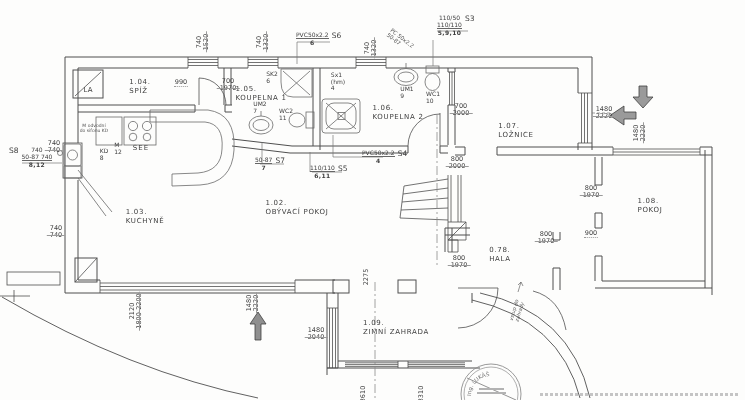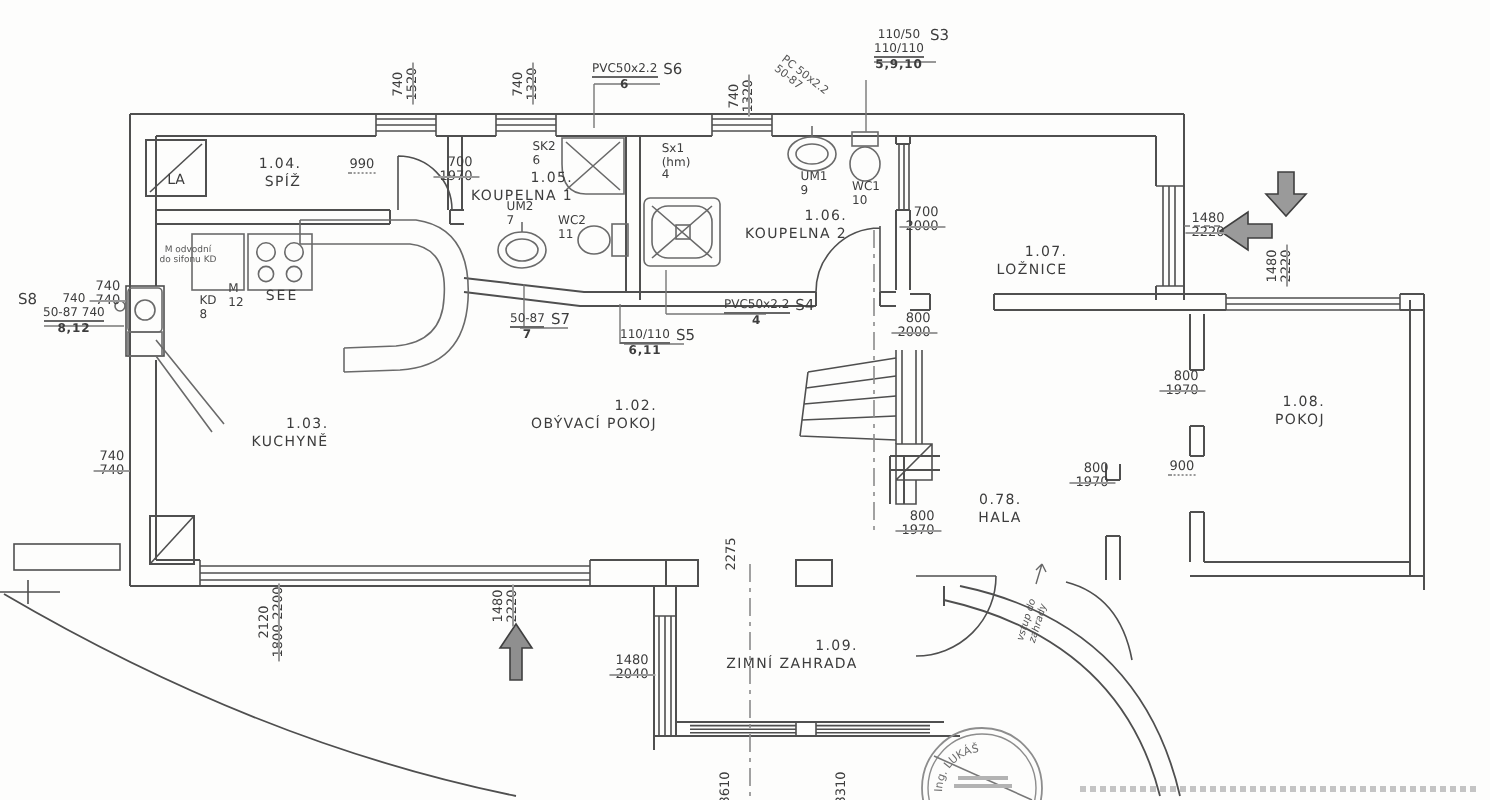--- a/index.html
+++ b/index.html
@@ -1,27 +1,27 @@
 <!DOCTYPE html>
 <html><head>
 <meta charset="utf-8">
 <style>
   html,body{margin:0;padding:0;background:#fff;}
   #stage{position:relative;width:745px;height:400px;background:#fdfdfc;overflow:hidden;
          font-family:"DejaVu Sans",sans-serif;color:#3d3d3d;}
   svg{position:absolute;left:0;top:0;}
   .lbl{position:absolute;white-space:nowrap;color:#3d3d3d;}
-  .dim{font-size:6.5px;line-height:7px;text-align:right;transform:translateX(-50%);}
+  .dim{font-size:6.5px;line-height:7px;text-align:center;transform:translateX(-50%);}
   .dim .a,.dim .b{display:block;padding:0 1px;position:relative;}
   .dim .b::after{content:"";position:absolute;left:-2px;right:-2px;top:48%;border-top:1px solid #9a9a9a;}
   .udot{border-bottom:1px dotted #999;}
   .vdim{font-size:6.5px;line-height:7px;text-align:center;transform:translate(-50%,-50%) rotate(-90deg);}
   .vdim .a,.vdim .b{display:block;position:relative;}
   .vdim .b::after{content:"";position:absolute;left:-2px;right:-2px;top:48%;border-top:1px solid #9a9a9a;}
-  .room{font-size:7px;letter-spacing:.7px;line-height:8.5px;text-align:right;transform:translateX(-50%);}
+  .room{font-size:7px;letter-spacing:.7px;line-height:8.5px;text-align:left;transform:translateX(-50%);}
   .fx{font-size:6px;line-height:6.5px;transform:translateX(-50%);}
   .drain{font-size:6px;line-height:7px;}
   .drain .col{display:inline-block;text-align:center;vertical-align:top;}
   .drain .col span{display:block;}
   .drain .id{display:inline-block;font-size:7.5px;margin-left:3px;vertical-align:middle;}
   .ub{border-bottom:1px solid #666;}
   .nums{font-weight:bold;letter-spacing:.4px;}
   .tiny{font-size:4.5px;line-height:5px;color:#555;text-align:center;transform:translateX(-50%);}
   .diag{font-size:5.5px;line-height:6px;color:#555;transform:rotate(38deg);transform-origin:0 0;}
   .vstup{font-size:5px;line-height:5.5px;font-style:italic;color:#555;text-align:center;

